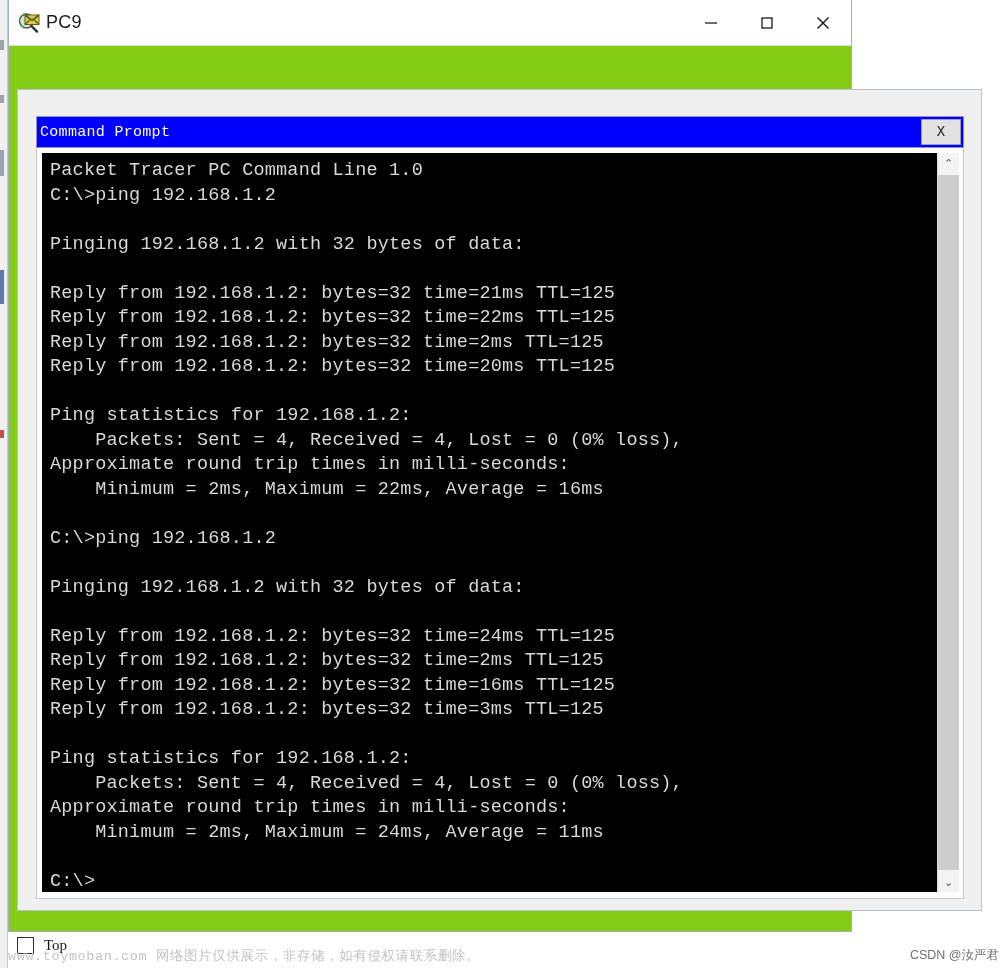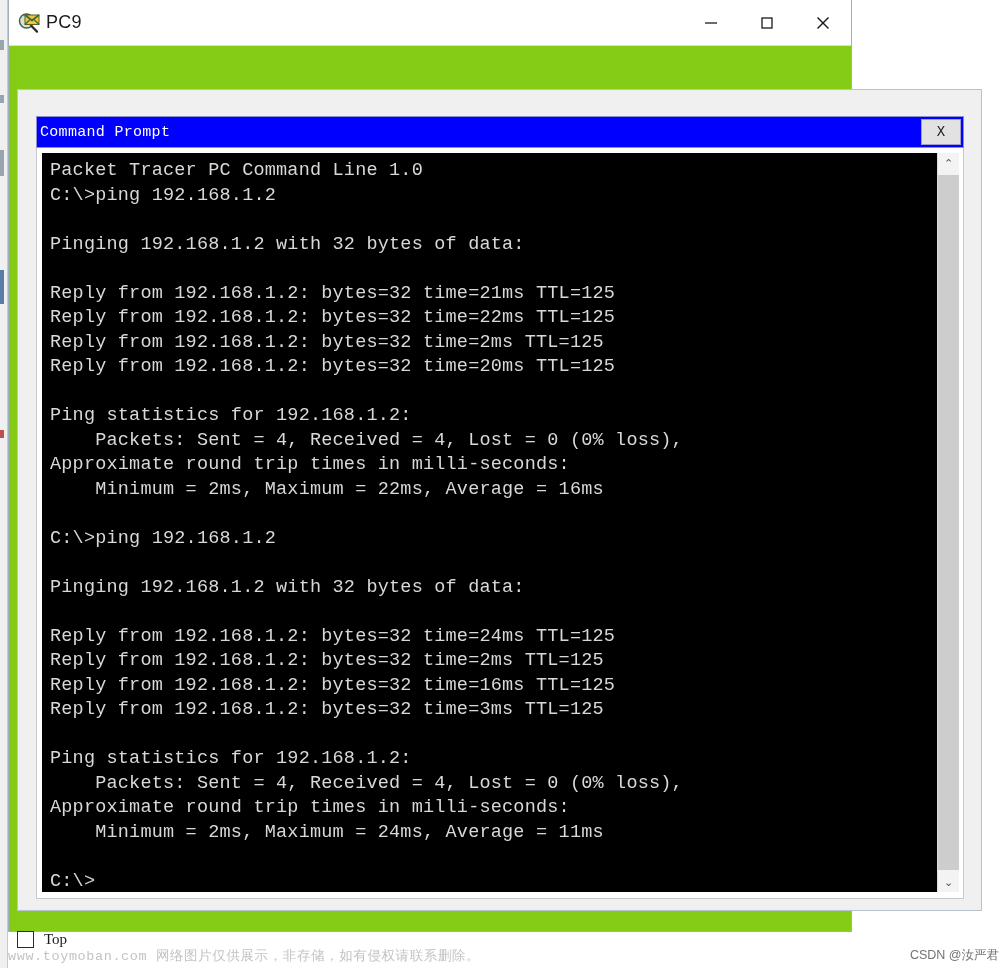--- a/index.html
+++ b/index.html
@@ -218,21 +218,21 @@
     cursor: default;
   }
 
   
   #bottom-bar {
     position: absolute;
     left: 8px; top: 924px;
     width: 971px;
     height: 30px;
     display: flex;
-    align-items: center;
+    align-items: flex-end;
   }
   #top-checkbox {
     width: 17px; height: 17px;
     border: 1.6px solid #2b2b2b;
     background: #ffffff;
     margin-left: 9px;
     box-sizing: border-box;
     cursor: default;
   }
   #top-checkbox-label {

